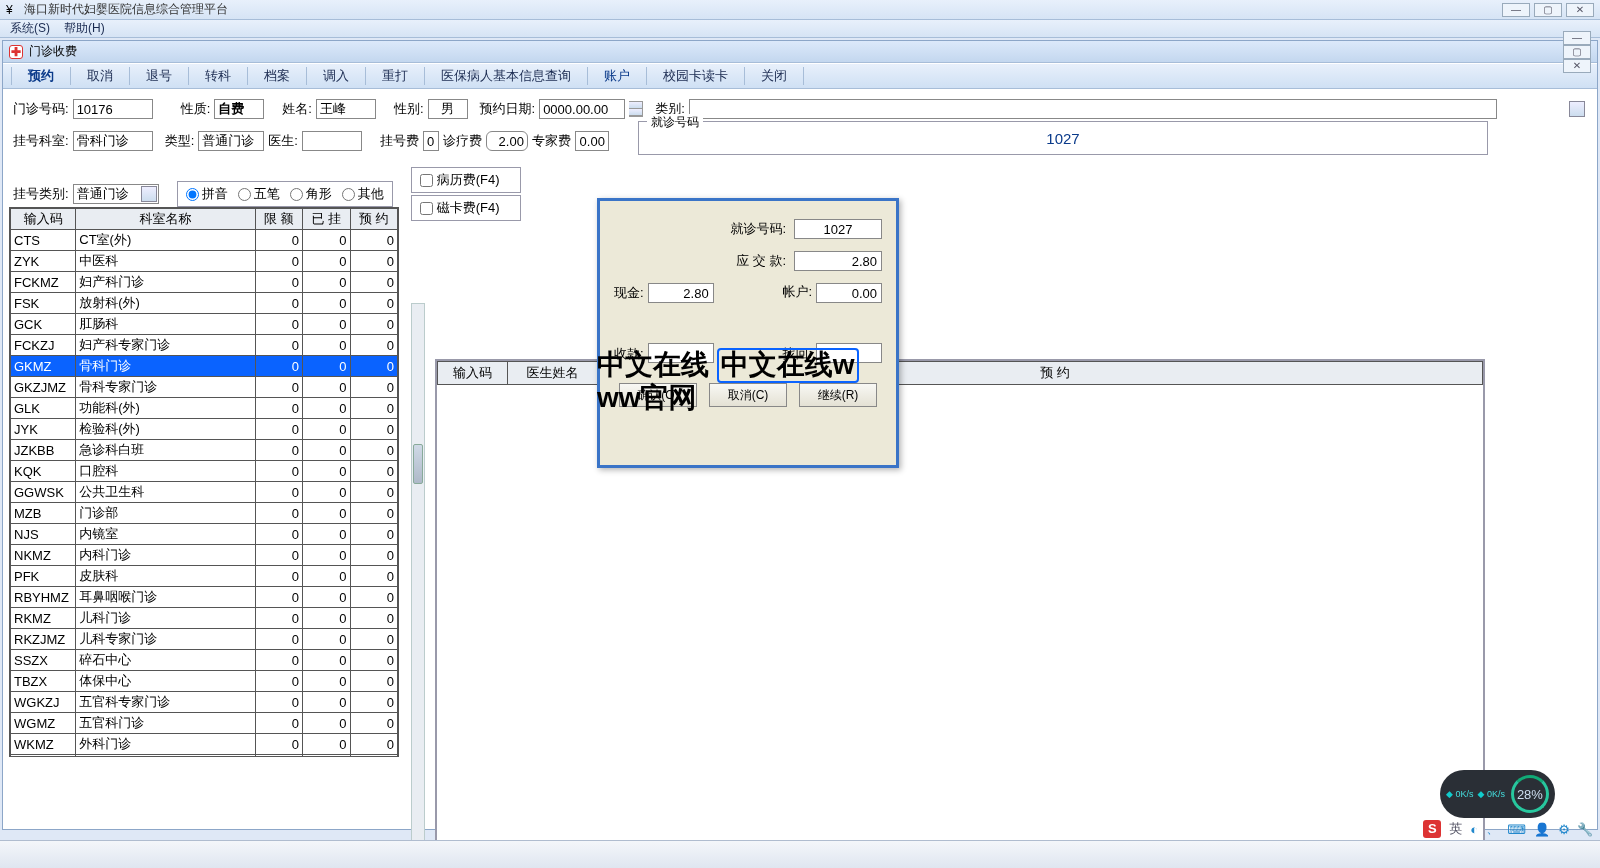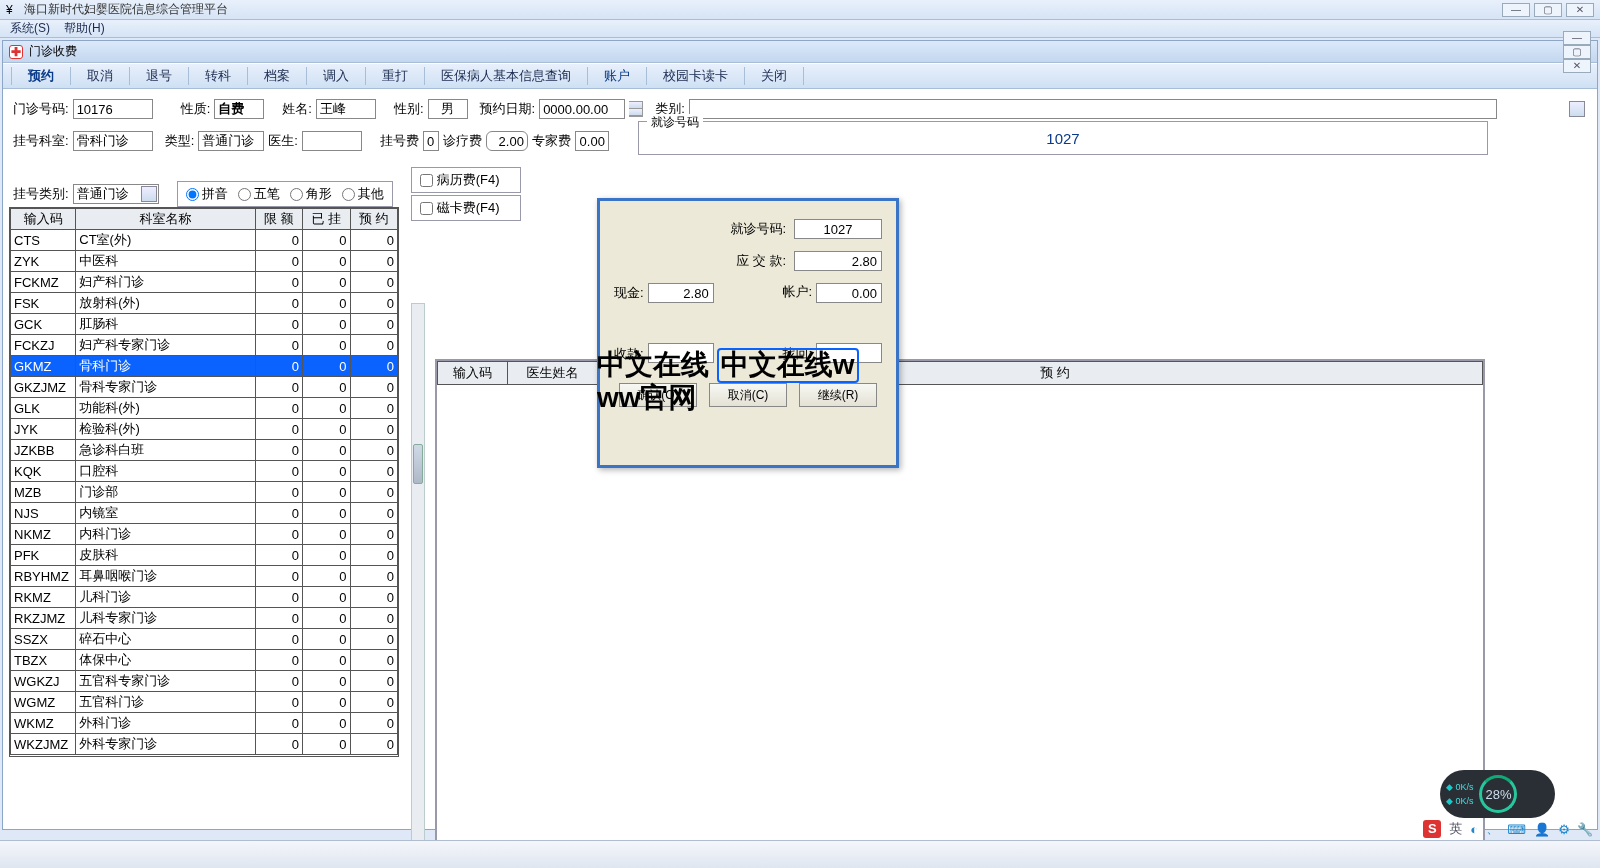--- a/index.html
+++ b/index.html
@@ -284,20 +284,27 @@
               <td class="num">0</td>
             </tr>
             <tr>
               <td>KQK</td>
               <td>口腔科</td>
               <td class="num">0</td>
               <td class="num">0</td>
               <td class="num">0</td>
             </tr>
             <tr>
+              <td>GGWSK</td>
+              <td>公共卫生科</td>
+              <td class="num">0</td>
+              <td class="num">0</td>
+              <td class="num">0</td>
+            </tr>
+            <tr>
               <td>MZB</td>
               <td>门诊部</td>
               <td class="num">0</td>
               <td class="num">0</td>
               <td class="num">0</td>
             </tr>
             <tr>
               <td>NJS</td>
               <td>内镜室</td>
               <td class="num">0</td>
@@ -441,21 +448,21 @@
     </div>
   </div>
 </div>
 
 <div class="watermark">
   <span>中文在线</span> <span class="bubble">中文在线w</span><br>
   <span>ww官网</span>
 </div>
 
 <div class="net-widget">
-  <div style="display:flex;flex-direction:column;gap:4px">
+  <div style="display:flex;flex-direction:row;gap:4px">
     <span style="color:#4dd"><span style="color:#1cc">◆</span> <span>0K/s</span></span>
     <span style="color:#4dd"><span style="color:#1cc">◆</span> <span>0K/s</span></span>
   </div>
   <div class="circ">28%</div>
 </div>
 
 <div class="tray">
   <span class="s-ic">S</span>
   <span>英</span>
   <span style="color:#28c">◐</span>

